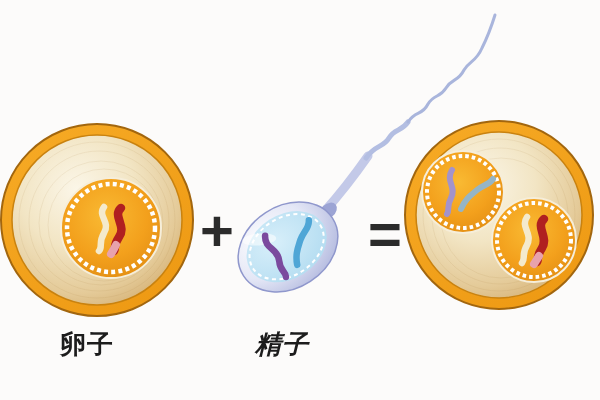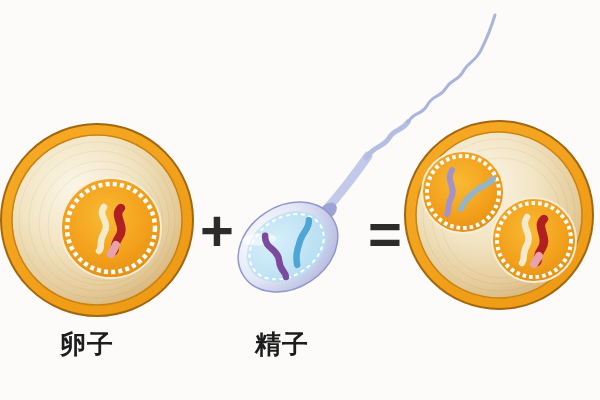--- a/index.html
+++ b/index.html
@@ -123,14 +123,14 @@
         <circle cx="534" cy="240" r="42" fill="url(#nucGrad)" stroke="#F6EEDA" stroke-width="2"></circle>
         <circle cx="534" cy="240" r="37" fill="none" stroke="#FFFFFF" stroke-width="4" stroke-dasharray="3.6 3"></circle>
         <path d="M527,217 C520,227 533,233 527,245 C521,255 526,258 522,263" fill="none" stroke="#F4EACC" stroke-width="6.5" stroke-linecap="round"></path>
         <path d="M544,219 C535,227 549,237 542,248 C536,257 539,259 537,262" fill="none" stroke="#B02020" stroke-width="8.5" stroke-linecap="round"></path>
         <path d="M539,256 C537,259 536,261 534,264" fill="none" stroke="#E8A2AC" stroke-width="8" stroke-linecap="round"></path>
       </g>
     </g>
   </svg>
 
   <div class="cell-label" style="left:87px; top:327px;">卵子</div>
-  <div class="cell-label" style="left:282px; top:327px;">精子</div>
+  <div class="cell-label" style="left:282px; top:327px;font-style:italic;">精子</div>
 </div>
 
 </body></html>

